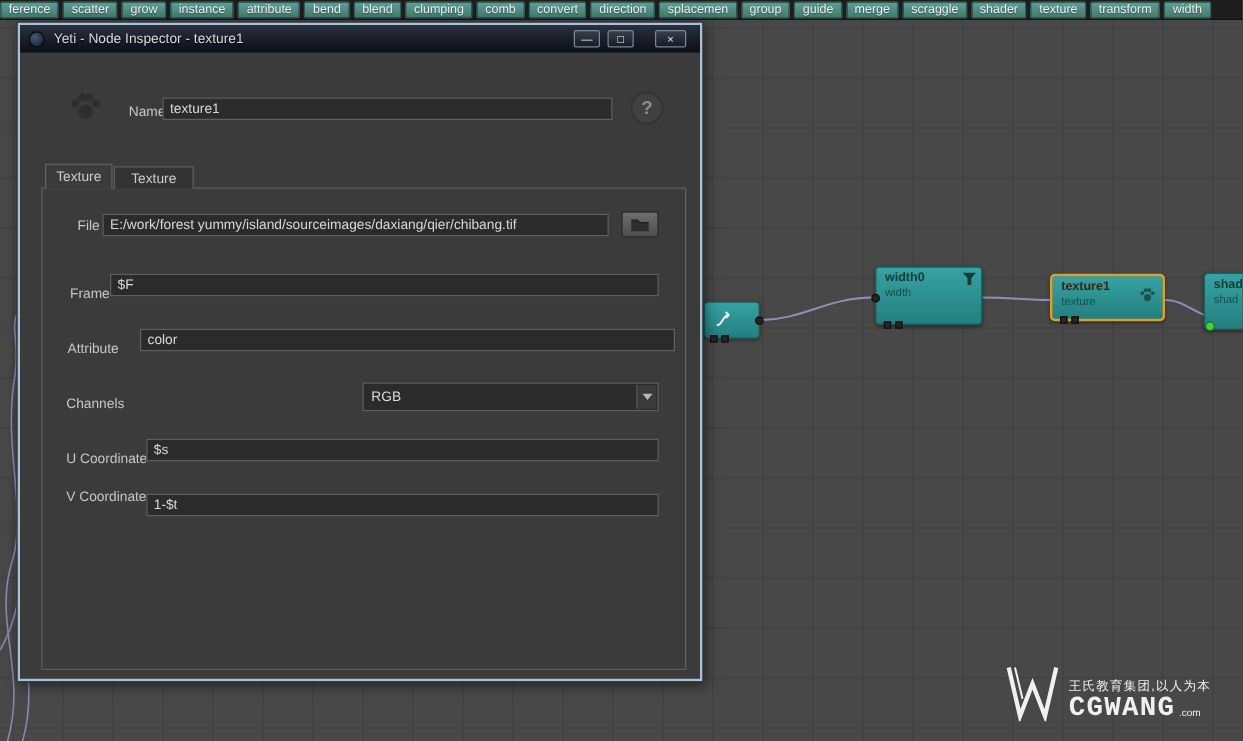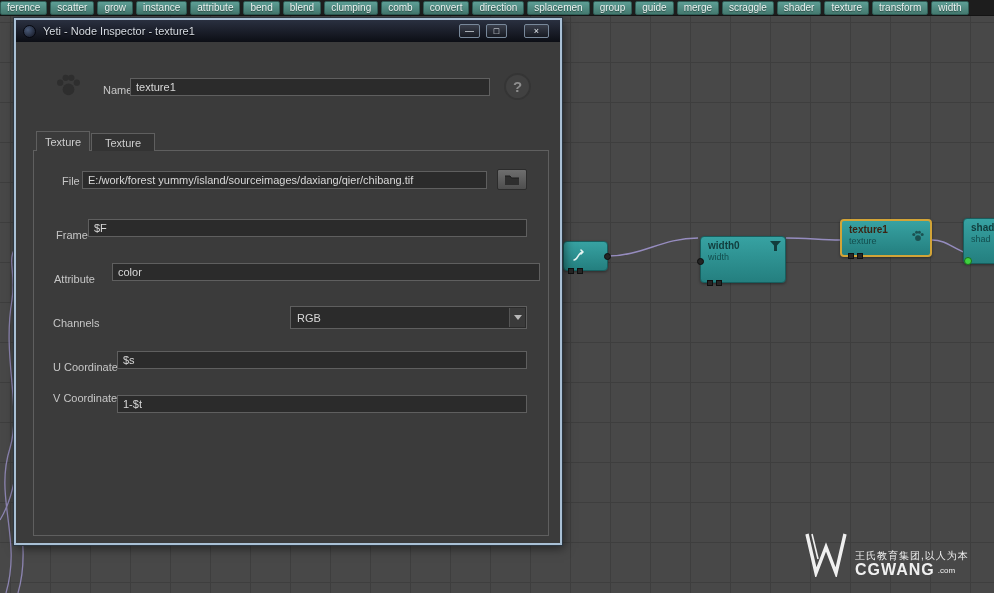--- a/index.html
+++ b/index.html
@@ -60,21 +60,21 @@
 
   
   .watermark {
     position:absolute; left:804px; top:531px; z-index:3;
     display:flex; align-items:flex-end; gap:7px; color:#fff; opacity:.92;
   }
   .wm-logo { width:44px; height:46px; }
   .wm-text { display:flex; flex-direction:column; line-height:1.1; }
   .wm-tagline { font-size:10px; letter-spacing:1px; margin-bottom:2px; }
   .wm-row { display:flex; align-items:flex-end; }
-  .wm-brand { font-size:16px; font-weight:bold; letter-spacing:1px; line-height:.9; }
+  .wm-brand { font-size:22px; font-weight:bold; letter-spacing:1px; line-height:.9;font-family:Liberation Mono, monospace; }
   .wm-domain { font-size:8px; margin-left:3px; margin-bottom:1px; }
 
   
   .win {
     position:absolute; left:14px; top:18px; width:548px; height:527px;
     background:#3b3b3b; border:2px solid #a9c0d5; outline:1px solid #2c3640;
     box-shadow:2px 3px 10px rgba(0,0,0,.55); z-index:10;
   }
   .titlebar {
     position:absolute; left:0; top:0; width:544px; height:22px;
@@ -157,21 +157,21 @@
 
 <div class="gnode" style="left:563px; top:241px; width:45px; height:30px;">
   <svg class="node-glyph" viewBox="0 0 16 16">
     <path d="M2 12 C6 12 6 4 11 4 M11 4 l-2 -2 M11 4 l-2 2" stroke="#e7f4f2" stroke-width="1.6" fill="none" stroke-linecap="round"></path>
   </svg>
   <span class="port-dot" style="right:-4px; top:11px;"></span>
   <span class="port-sq" style="left:4px;"></span>
   <span class="port-sq" style="left:13px;"></span>
 </div>
 
-<div class="gnode" style="left:700px; top:213px; width:86px; height:47px;margin-top:23px;">
+<div class="gnode" style="left:700px; top:213px; width:86px; height:47px;">
   <div class="ntitle">width0</div>
   <div class="nsub">width</div>
   <svg class="funnel" viewBox="0 0 11 10">
     <path d="M0 0 H11 L7 4.5 V10 H4 V4.5 Z" fill="#123d3d"></path>
   </svg>
   <span class="port-dot" style="left:-4px; top:21px;"></span>
   <span class="port-sq" style="left:6px;"></span>
   <span class="port-sq" style="left:15px;"></span>
 </div>
 

